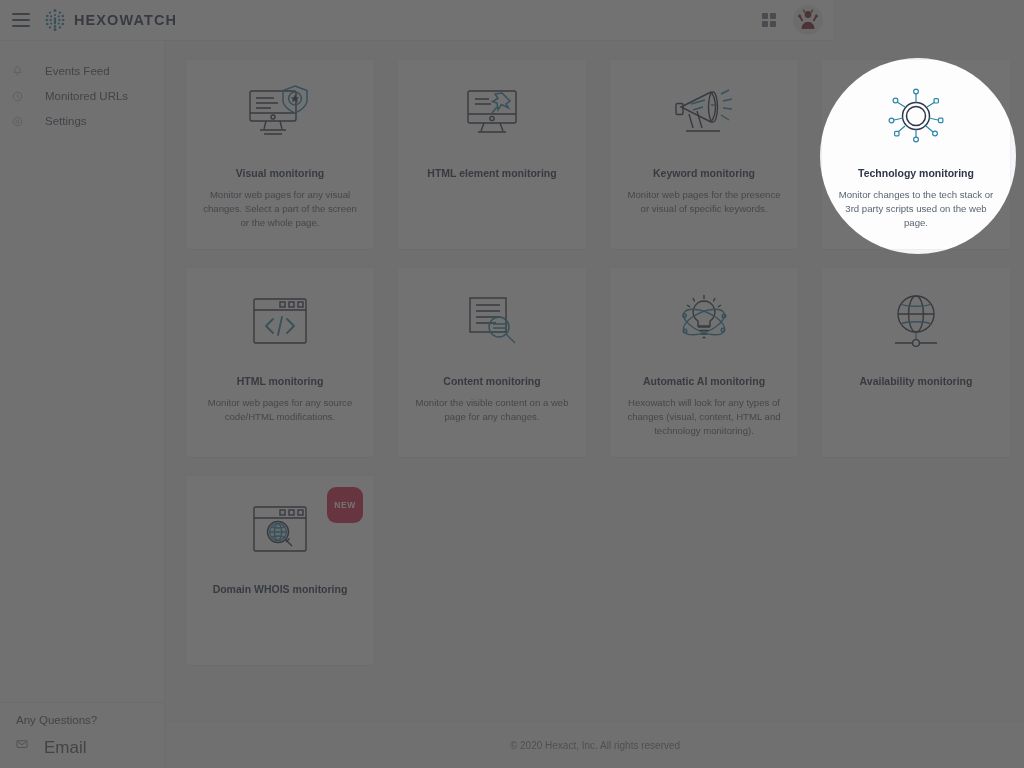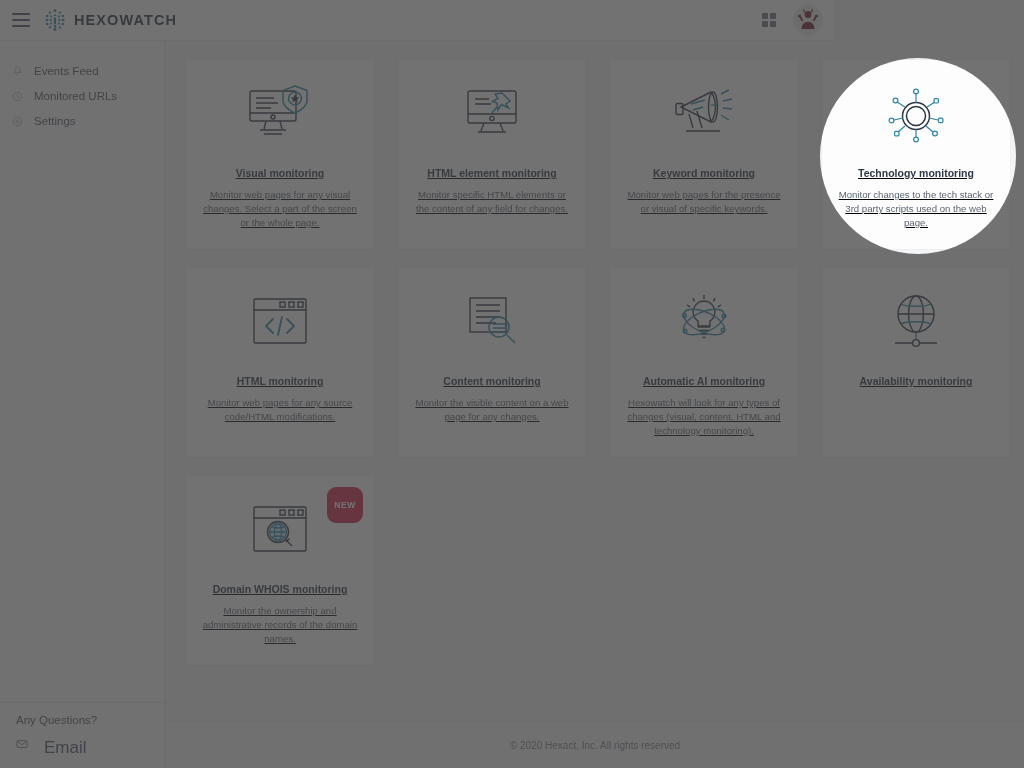--- a/index.html
+++ b/index.html
@@ -54,21 +54,21 @@
   
   .sidebar {
     position: absolute; top: 41px; left: 0;
     width: 165px; height: 727px;
     background: #fbfbfc;
     border-right: 1px solid #e7e9ee;
   }
   .nav { padding-top: 18px; }
   .nav-item {
     height: 24px; display: flex; align-items: center;
-    padding-left: 12px; gap: 11px;
+    padding-left: 12px; gap: 22px;
     font-size: 11.5px; color: #4d5664;
     cursor: pointer; position: relative;
     margin-bottom: 1px;
     text-align: right;
   }
   .nav-item.active {
     background: #eef1f5;
     border-left: 3px solid #1a7f72;
     padding-left: 9px;
     color: #2d3748;
@@ -89,21 +89,20 @@
   .main {
     position: absolute; top: 41px; left: 166px;
     width: 858px; height: 680px;
     background: #f4f5f7;
     padding: 18px 16px 0 19px;
   }
   .grid {
     display: grid;
     grid-template-columns: repeat(4, 190px);
     gap: 17px 22px;
-    text-decoration: underline;
   }
   .card {
     position: relative;
     height: 191px;
     background: #fdfdfd;
     border: 1px solid #eceef1;
     border-radius: 3px;
     display: flex; flex-direction: column; align-items: center;
     padding: 22px 13px 0 13px;
     cursor: pointer;
@@ -276,21 +275,20 @@
               <path d="M27 38l-3 8M43 38l3 8M21 47h28"></path>
               <path d="M18 14h14M18 19h16"></path>
             </g>
             <g fill="none" stroke="#2e86a8" stroke-width="1.5">
               <path d="M45 8l8 8-4 3 2.5 4-7-3.5-3.5 5.5-1-7-4.5-1.5 5.5-3L38 9z"></path>
               <path d="M40 22l-5 6"></path>
             </g>
           </svg>
         </div>
         <div class="card-title">HTML element monitoring</div>
-        <div class="card-desc">Monitor specific HTML elements or the content of any field for changes.</div>
       </div>
 
       <div class="card">
         <div class="card-ico">
           <svg width="70" height="62" viewBox="0 0 70 62">
             <g fill="none" stroke="#2d3748" stroke-width="1.4">
               <path d="M12 22l30-15c3 4 4.5 9.5 4.5 15S45 33 42 37z"></path>
               <ellipse cx="44" cy="22" rx="4.5" ry="15"></ellipse>
               <rect x="7" y="18.5" width="7" height="11" rx="1.5"></rect>
               <path d="M20 29l4 14M28 26l5 17M17 46h34"></path>
@@ -430,21 +428,20 @@
               <path d="M24.5 31h17M26 25.5c3 2 11 2 14 0M26 36.5c3-2 11-2 14 0"></path>
             </g>
             <g fill="none" stroke="#2d3748" stroke-width="1.4">
               <circle cx="33" cy="31" r="10.5"></circle>
               <path d="M40.5 38.5L47 45"></path>
               <path d="M41 41l3.5-3.5"></path>
             </g>
           </svg>
         </div>
         <div class="card-title">Domain WHOIS monitoring</div>
-        <div class="card-desc">Monitor the ownership and administrative records of the domain names.</div>
       </div>
 
     </div>
   </div>
 
   <div class="footer">
     <span>© 2020 Hexact, Inc. All rights reserved</span>
   </div>
 
 </div>

